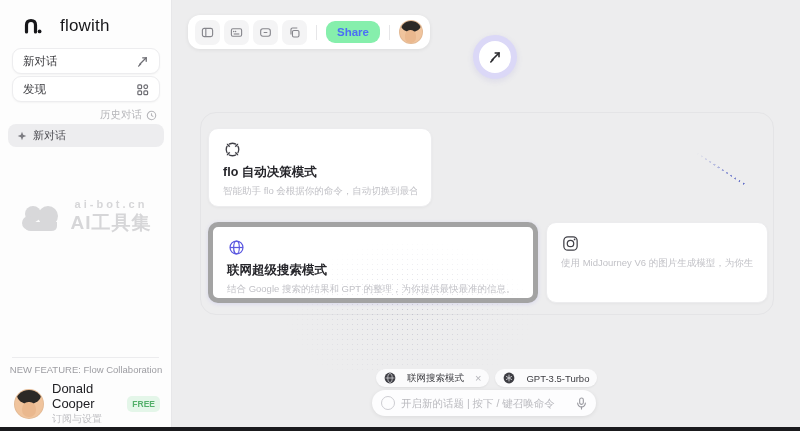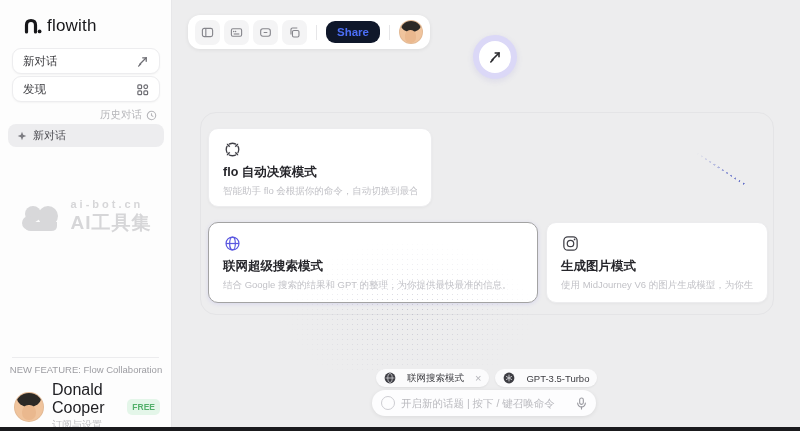--- a/index.html
+++ b/index.html
@@ -1,70 +1,70 @@
 <!DOCTYPE html>
 <html><head>
 <meta charset="utf-8">
 <style>
   * { margin:0; padding:0; box-sizing:border-box; }
   html,body { width:800px; height:431px; font-family:"Liberation Sans", sans-serif; }
   #app { position:relative; width:800px; height:431px; background:#ededee; overflow:hidden; }
 
   
   .sidebar { position:absolute; left:0; top:0; width:172px; height:427px; background:#fdfdfd; border-right:1px solid #e7e7e9; z-index:10; }
-  .logo { position:absolute; left:24px; top:16px; display:flex; align-items:center; gap:5px; }
+  .logo { position:absolute; left:24px; top:16px; display:flex; align-items:center; gap:18px; }
   .logo-mark svg { display:block; }
   .logo-text { font-size:17px; font-weight:500; color:#17171a; letter-spacing:.2px; }
 
   .side-btn { position:absolute; left:12px; width:148px; height:26px; background:#ffffff; border:1px solid #ededef; border-radius:9px; box-shadow:0 1px 2px rgba(0,0,0,.04); display:flex; align-items:center; justify-content:space-between; padding:0 10px; cursor:pointer; }
   .side-btn .lbl { font-size:11.5px; color:#3a3a3e; }
   .side-btn svg { color:#6e6e74; }
 
   .history-row { position:absolute; right:14px; top:108px; display:flex; align-items:center; gap:4px; color:#b6b6ba; font-size:10.5px; cursor:pointer; }
 
   .session-item { position:absolute; left:8px; top:124px; width:156px; height:23px; background:#ededef; border-radius:8px; display:flex; align-items:center; gap:6px; padding:0 9px; cursor:pointer; }
   .session-item .spark { color:#7c7c82; display:flex; }
   .session-item .lbl { font-size:11px; color:#4b4b50; }
 
   .watermark { position:absolute; left:0; top:198px; width:172px; display:flex; align-items:center; justify-content:center; gap:8px; color:#d6d6d8; }
   .wm-lines { display:flex; flex-direction:column; }
-  .wm-line1 { font-size:11px; font-weight:bold; letter-spacing:3px; }
+  .wm-line1 { font-size:11px; font-weight:bold; letter-spacing:3px;text-align:center; }
   .wm-line2 { font-size:19px; font-weight:bold; letter-spacing:1px; }
 
   .side-footer-divider { position:absolute; left:12px; right:12px; top:357px; height:1px; background:#ececee; }
   .feature-note { position:absolute; left:0; top:364px; width:172px; text-align:center; font-size:9.5px; color:#9d9da2; }
   .user-row { position:absolute; left:14px; top:381px; width:146px; display:flex; align-items:center; cursor:pointer; }
   .user-meta { margin-left:8px; flex:1; }
-  .user-name { font-size:16px; color:#212125; font-weight:500; }
+  .user-name { font-size:13px; color:#212125; font-weight:500; }
   .user-sub { font-size:10px; color:#bdbdc1; margin-top:1px; }
   .plan-badge { font-size:8.5px; font-weight:bold; color:#54b06b; background:#e4f6e9; padding:3px 5px; border-radius:5px; }
 
   
   .avatar { position:relative; border-radius:50%; background:#f0c49d; overflow:hidden; flex-shrink:0; border:1px solid rgba(0,0,0,.05); }
   .avatar::before { content:""; position:absolute; top:-12%; left:6%; width:88%; height:64%; background:#2c2926; border-radius:50%; }
   .avatar::after { content:""; position:absolute; bottom:2%; left:25%; width:50%; height:55%; background:#eab88e; border-radius:46%; }
   .avatar-sm { width:24px; height:24px; }
   .avatar-md { width:30px; height:30px; }
 
   
   .main { position:absolute; left:172px; top:0; width:628px; height:427px; background:#ededee; }
 
   
   .toolbar { position:absolute; left:16px; top:15px; height:34px; background:#ffffff; border-radius:12px; box-shadow:0 1px 4px rgba(0,0,0,.07); display:flex; align-items:center; padding:0 7px; gap:4px; z-index:6; }
   .tb-btn { width:25px; height:25px; border-radius:7px; background:#f4f4f5; display:flex; align-items:center; justify-content:center; color:#86868c; cursor:pointer; }
   .tb-divider { width:1px; height:15px; background:#e6e6e8; margin:0 5px; }
-  .share-btn { background:#0f172a; color:#4c6ef5; font-size:11.5px; font-weight:bold; padding:5px 11px; border-radius:9px; cursor:pointer; }
+  .share-btn { background:#86efac; color:#4c6ef5; font-size:11.5px; font-weight:bold; padding:5px 11px; border-radius:9px; cursor:pointer; }
 
   
   .node-badge { position:absolute; left:301px; top:35px; width:44px; height:44px; border-radius:50%; background:#ffffff; border:6px solid #dbd8f7; display:flex; align-items:center; justify-content:center; color:#2a2a2e; box-shadow:0 2px 6px rgba(90,85,200,.12); z-index:6; cursor:pointer; }
 
   
   .cards-wrap { position:absolute; left:28px; top:112px; width:574px; height:203px; border:1px solid #e4e4e6; border-radius:16px; z-index:2; }
   .card { position:absolute; background:#ffffff; border:1px solid #ececee; border-radius:10px; box-shadow:0 1px 3px rgba(0,0,0,.04); padding:11px 14px; cursor:pointer; z-index:3; }
-  .card.selected { border:1px solid #a3a3a3; box-shadow:0 1px 4px rgba(120,115,235,.18); }
+  .card.selected { border:5px solid #a3a3a3; box-shadow:0 1px 4px rgba(120,115,235,.18); }
   .card-icon { display:block; color:#3f3f46; }
   .card.selected .card-icon { color:#5b58e0; }
   .card-title { font-size:12.5px; font-weight:bold; color:#26262b; margin-top:5px; }
   .card-desc { font-size:9.5px; color:#c2c2c7; margin-top:4px; white-space:nowrap; overflow:hidden; }
   .card1 { left:7px;  top:15px;  width:224px; height:79px; }
   .card2 { left:237px; top:15px; width:330px; height:79px; }
   .card3 { left:7px;  top:109px; width:330px; height:81px; }
   .card4 { left:345px; top:109px; width:222px; height:81px; }
 
   
@@ -235,21 +235,20 @@
         <div class="card-title">联网超级搜索模式</div>
         <div class="card-desc">结合 Google 搜索的结果和 GPT 的整理，为你提供最快最准的信息。</div>
       </div>
 
       <div class="card card4">
         <svg class="card-icon" width="19" height="19" viewBox="0 0 20 20" fill="none" stroke="currentColor" stroke-width="1.3">
             <rect x="3" y="3" width="14" height="14" rx="4.2"></rect>
             <circle cx="10" cy="10" r="3.4"></circle>
             <circle cx="14.3" cy="5.7" r="0.9" fill="currentColor" stroke="none"></circle>
           </svg>
-        <div class="card-title">生成图片模式</div>
         <div class="card-desc">使用 MidJourney V6 的图片生成模型，为你生成图片。</div>
       </div>
     </div>
 
     <div class="dot-globe"></div>
     <div class="diag-line"></div>
 
     <div class="chips">
       <div class="chip">
         <svg class="dark-dot" width="12" height="12" viewBox="0 0 12 12">

